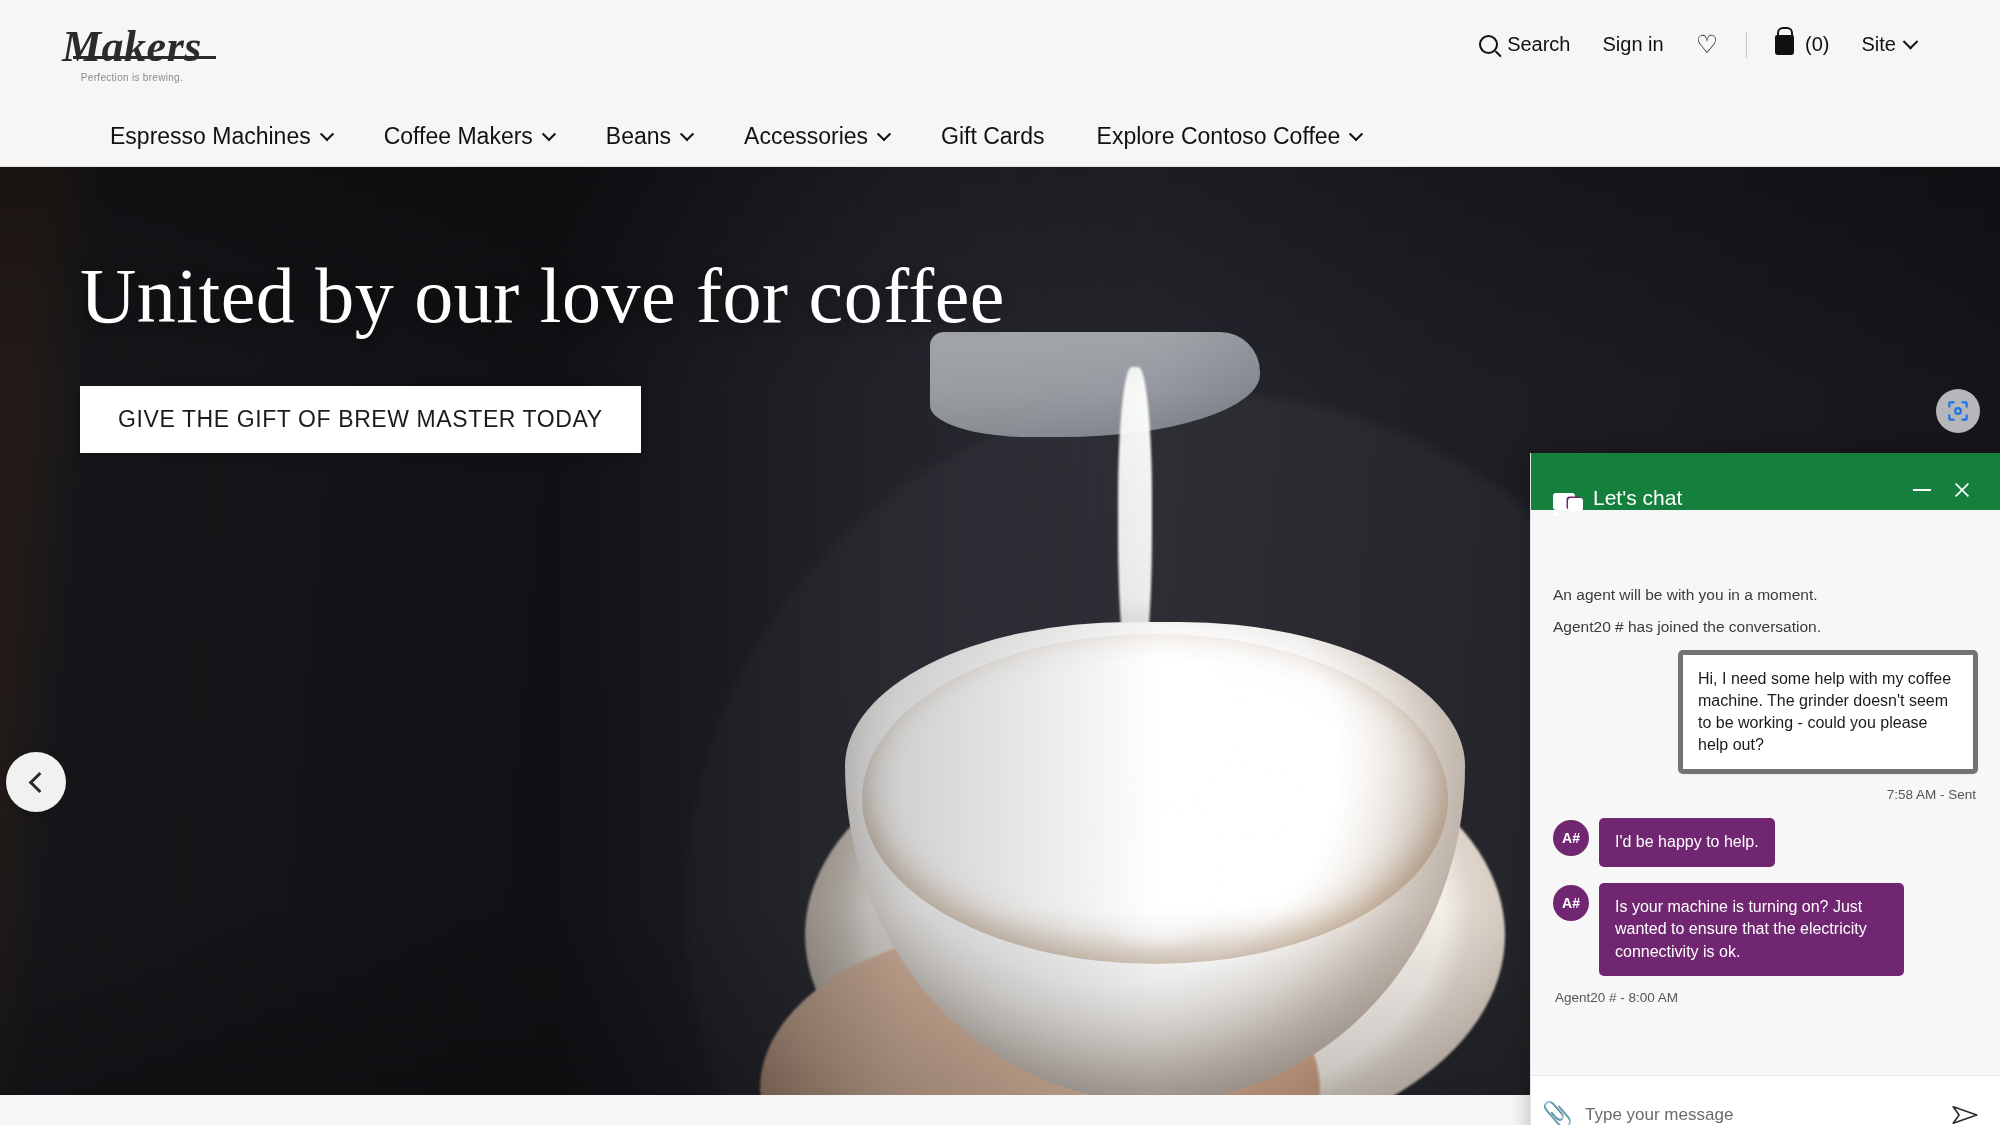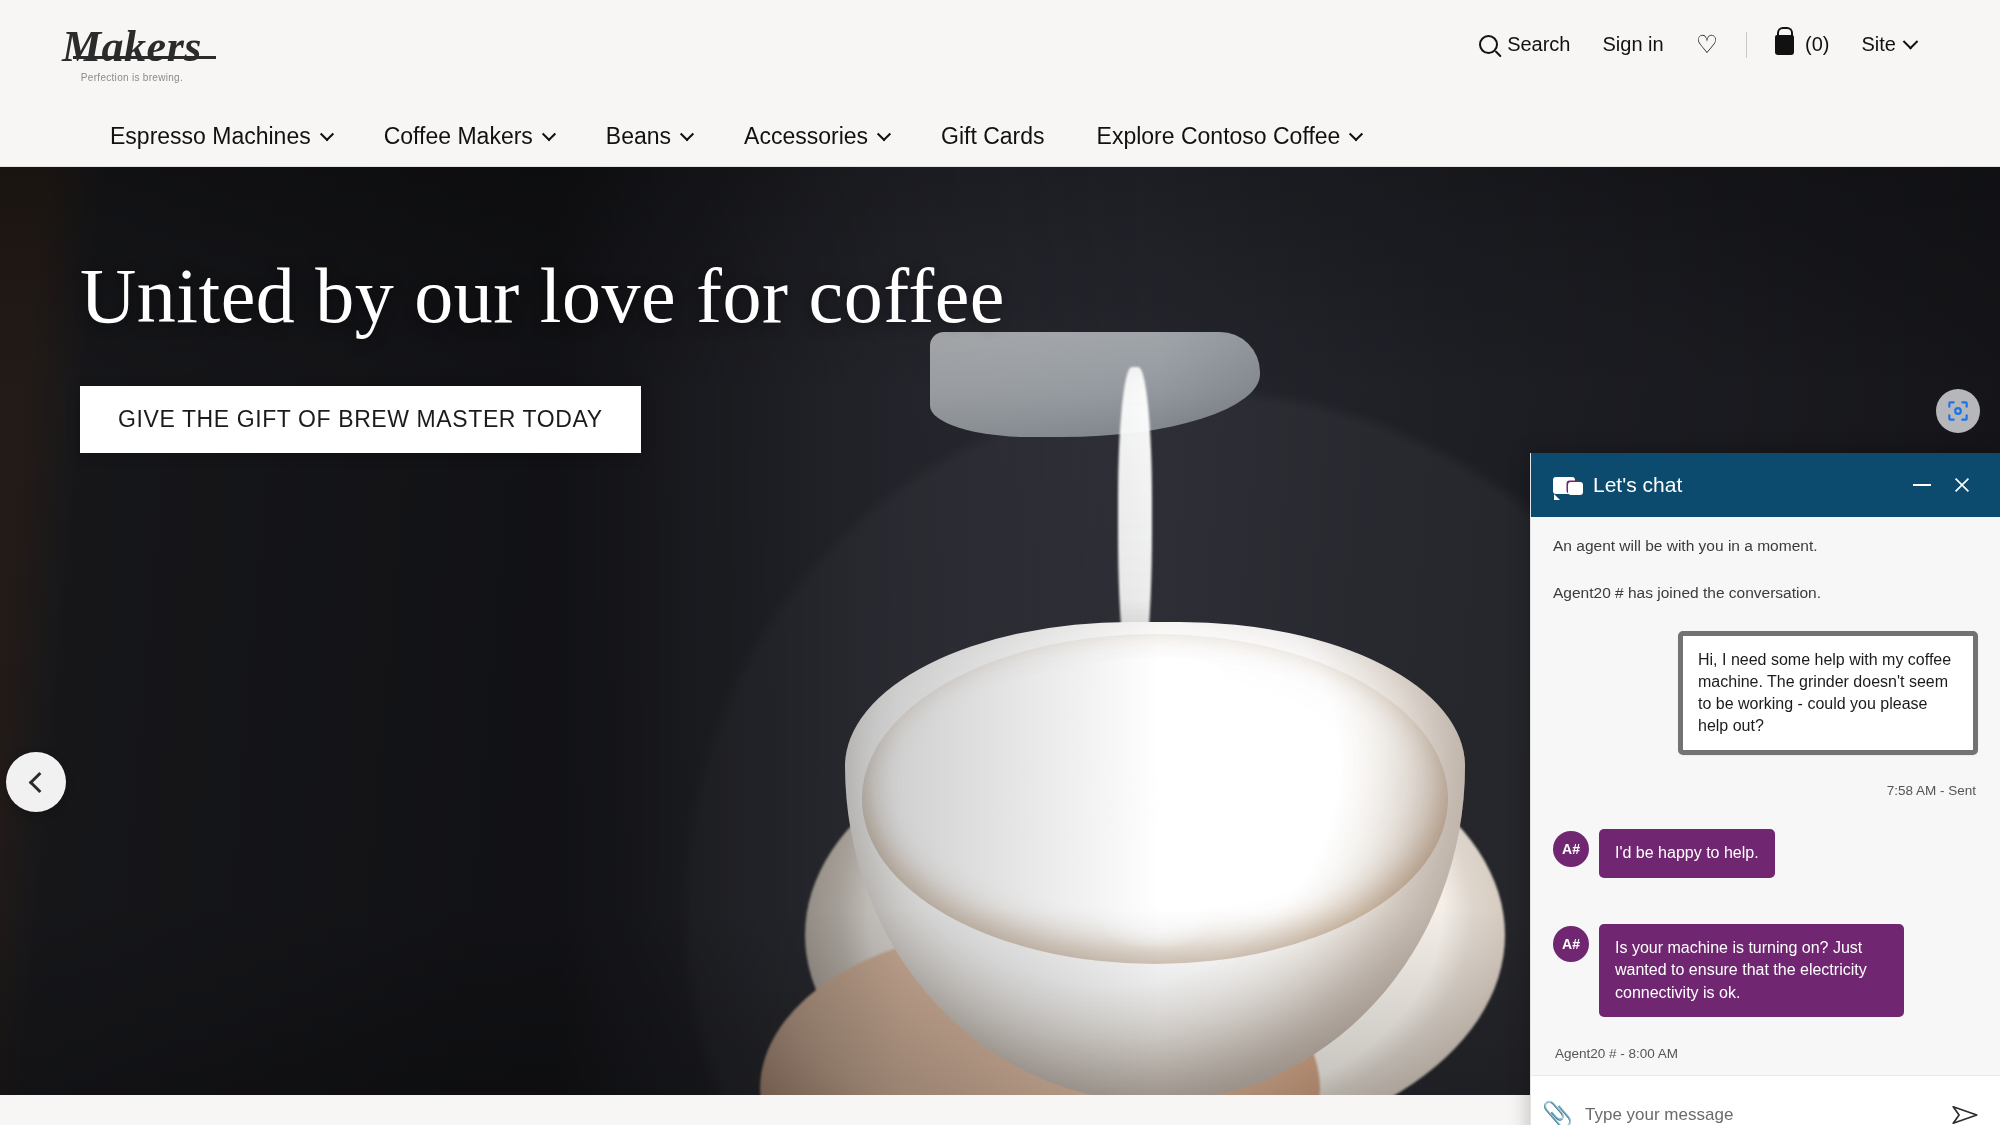--- a/index.html
+++ b/index.html
@@ -330,24 +330,24 @@
     width: 470px;
     height: 700px;
     background: #ffffff;
     box-shadow: -2px -2px 18px rgba(0,0,0,0.22);
     z-index: 20;
     display: flex;
     flex-direction: column;
     border-left: 1px solid #e3e3e3;
   }
   .chat-header {
-    height: 64px;
-    background: #0c4a6e;
-    display: flex;
-    align-items: center;
+    height: 57px;
+    background: #15803d;
+    display: flex;
+    align-items: flex-end;
     padding: 0 18px 0 22px;
     color: #fff;
     flex: 0 0 auto;
   }
   .chat-bubble-icon {
     position: relative;
     width: 22px; height: 17px;
     background: #fff;
     border-radius: 3px;
     margin-right: 18px;
@@ -381,21 +381,21 @@
   }
   .min-bar { width: 18px; height: 2px; background: #fff; display:block; }
 
   .chat-body {
     flex: 1 1 auto;
     background: #f7f7f7;
     padding: 20px 22px 10px 22px;
     overflow: hidden;
     display: flex;
     flex-direction: column;
-    justify-content: space-between;
+    justify-content: center;
   }
   .sys-msg {
     font-size: 15.5px;
     color: #3b3b3b;
     margin-bottom: 14px;
   }
   .row { display: flex; margin-bottom: 6px; }
   .row.out { justify-content: flex-end; }
   .row.in { justify-content: flex-start; align-items: flex-start; gap: 10px; }
 

